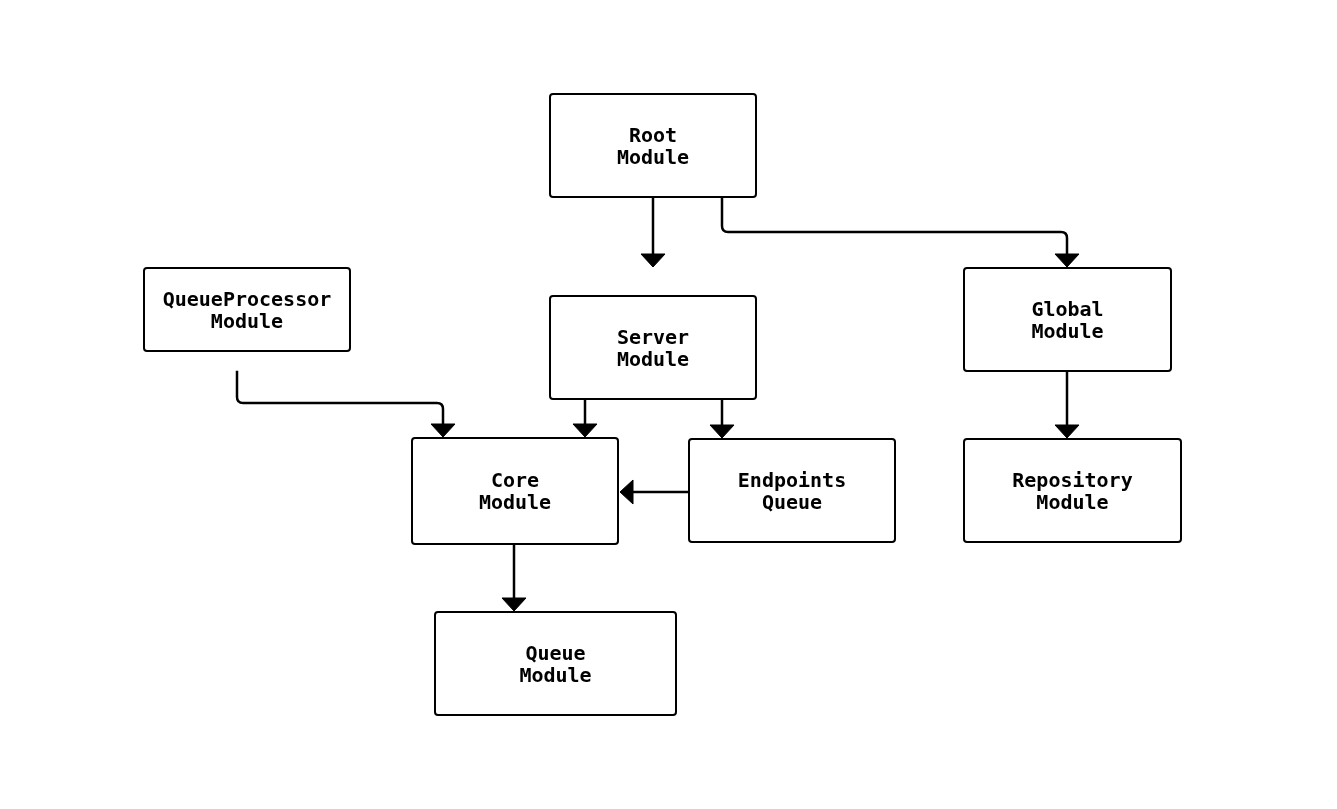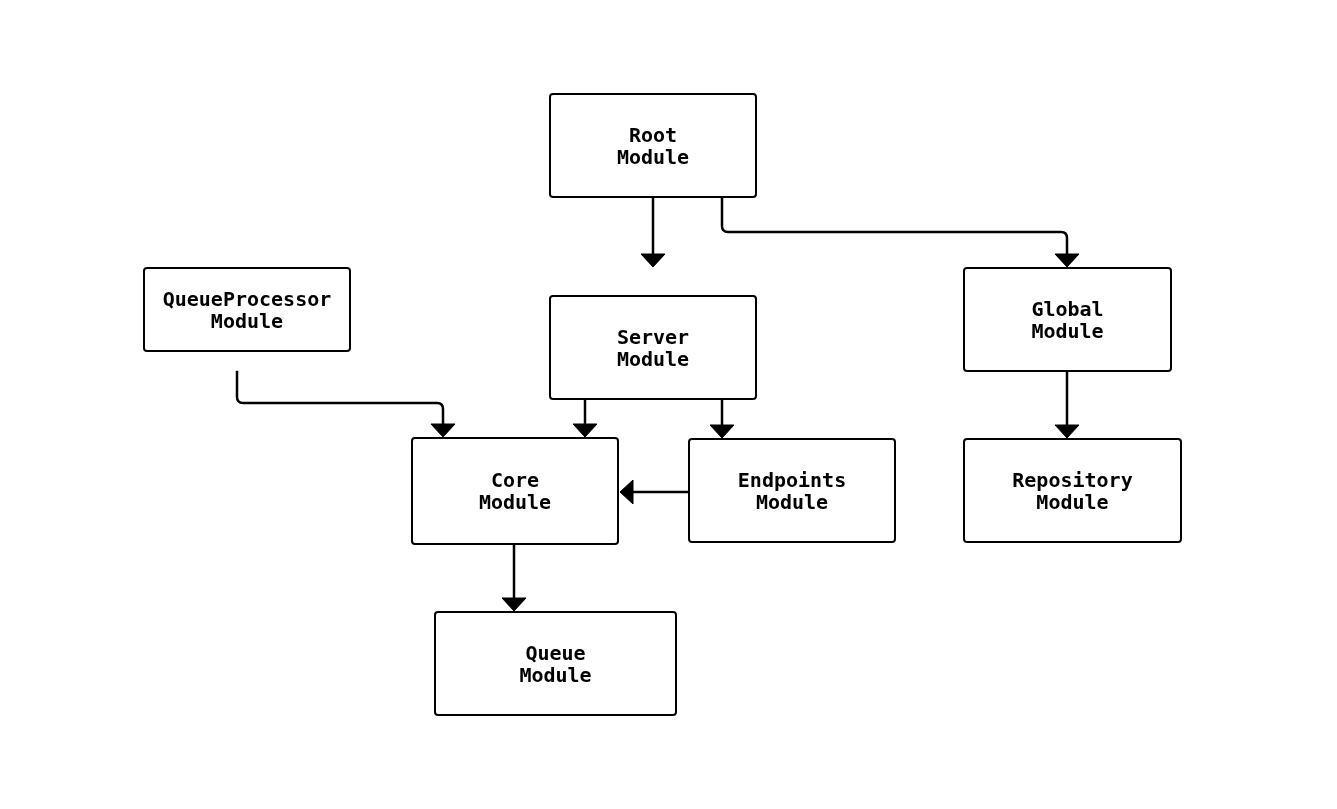--- a/index.html
+++ b/index.html
@@ -89,21 +89,21 @@
     <div class="node" style="left: 963px; top: 267px; width: 209px; height: 105px;">
       <div class="node-label">Global
 Module</div>
     </div>
     <div class="node" style="left: 411px; top: 437px; width: 208px; height: 108px;">
       <div class="node-label">Core
 Module</div>
     </div>
     <div class="node" style="left: 688px; top: 438px; width: 208px; height: 105px;">
       <div class="node-label">Endpoints
-Module</div>
+Queue</div>
     </div>
     <div class="node" style="left: 963px; top: 438px; width: 219px; height: 105px;">
       <div class="node-label">Repository
 Module</div>
     </div>
     <div class="node" style="left: 434px; top: 611px; width: 243px; height: 105px;">
       <div class="node-label">Queue
 Module</div>
     </div>
   </div>

